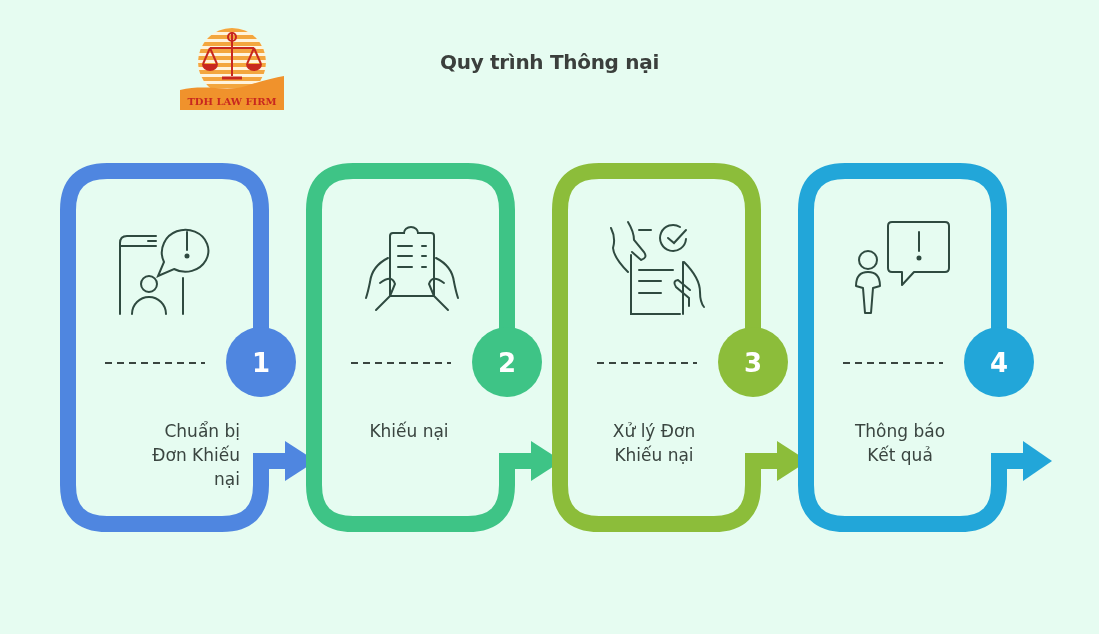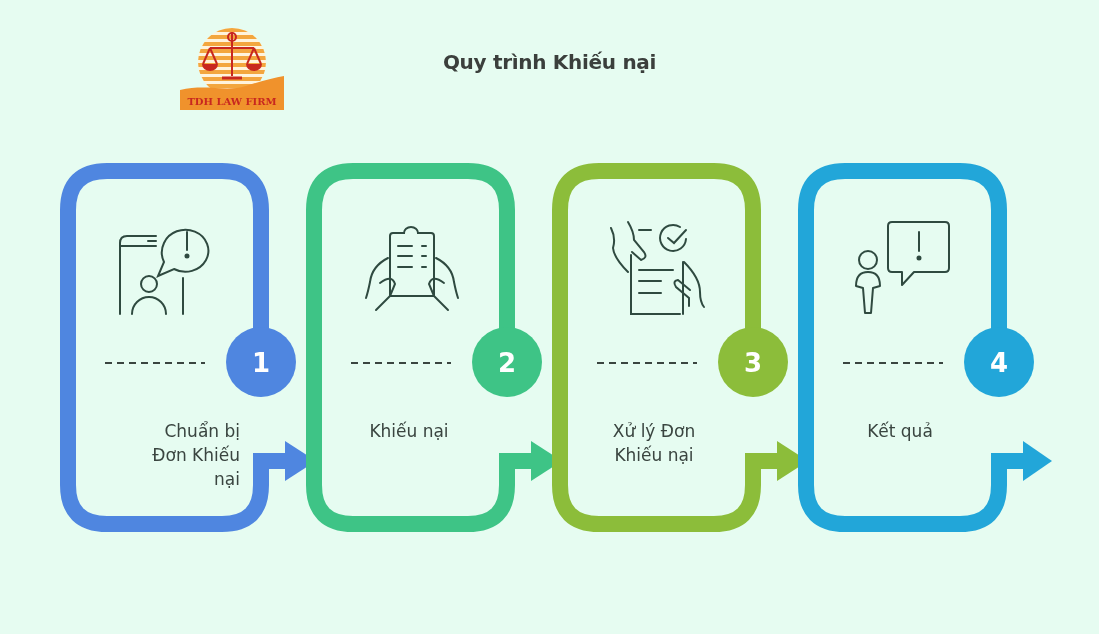--- a/index.html
+++ b/index.html
@@ -45,21 +45,21 @@
       <line x1="46" y1="54" x2="66" y2="54" stroke-width="3"></line>
     </g>
     <path d="M26 40 h16 a8 7 0 0 1 -16 0z" fill="#c8271f"></path>
     <path d="M70 40 h16 a8 7 0 0 1 -16 0z" fill="#c8271f"></path>
 
     <path d="M4 66 C30 60 50 68 70 62 C85 57 98 54 108 52 L108 86 L4 86 Z" fill="#f0922c"></path>
     <text x="56" y="81" text-anchor="middle" font-family="DejaVu Serif, serif" font-weight="bold" font-size="10" fill="#c8271f">TDH LAW FIRM</text>
   </svg>
 </div>
 
-<div class="title"><span>Quy trình Khiếu nại</span></div>
+<div class="title"><span>Quy trình Thông nại</span></div>
 
 <svg class="flow" width="1099" height="634" viewBox="0 0 1099 634">
 
   <g>
     <path d="M261 330 L261 210 Q261 171 222 171 L107 171 Q68 171 68 210 L68 485 Q68 524 107 524 L222 524 Q261 524 261 485 L261 461 L291 461" fill="none" stroke="#4f86e0" stroke-width="16"></path>
     <polygon points="285,441 316,461 285,481" fill="#4f86e0"></polygon>
     <circle cx="261" cy="362" r="35" fill="#4f86e0"></circle>
     <text class="num" x="261" y="372" text-anchor="middle">1</text>
     <line x1="105" y1="363" x2="205" y2="363" stroke="#3a4540" stroke-width="2" stroke-dasharray="7,5"></line>
     <g fill="none" stroke="#2f4a40" stroke-width="2" stroke-linecap="round">
@@ -142,14 +142,15 @@
   <div>nại</div>
 </div>
 <div class="label" style="left:334px;top:419px;">
   <div>Khiếu nại</div>
 </div>
 <div class="label" style="left:579px;top:419px;">
   <div>Xử lý Đơn</div>
   <div>Khiếu nại</div>
 </div>
 <div class="label" style="left:825px;top:419px;">
+  <div>Thông báo</div>
   <div>Kết quả</div>
 </div>
 
 </body></html>

